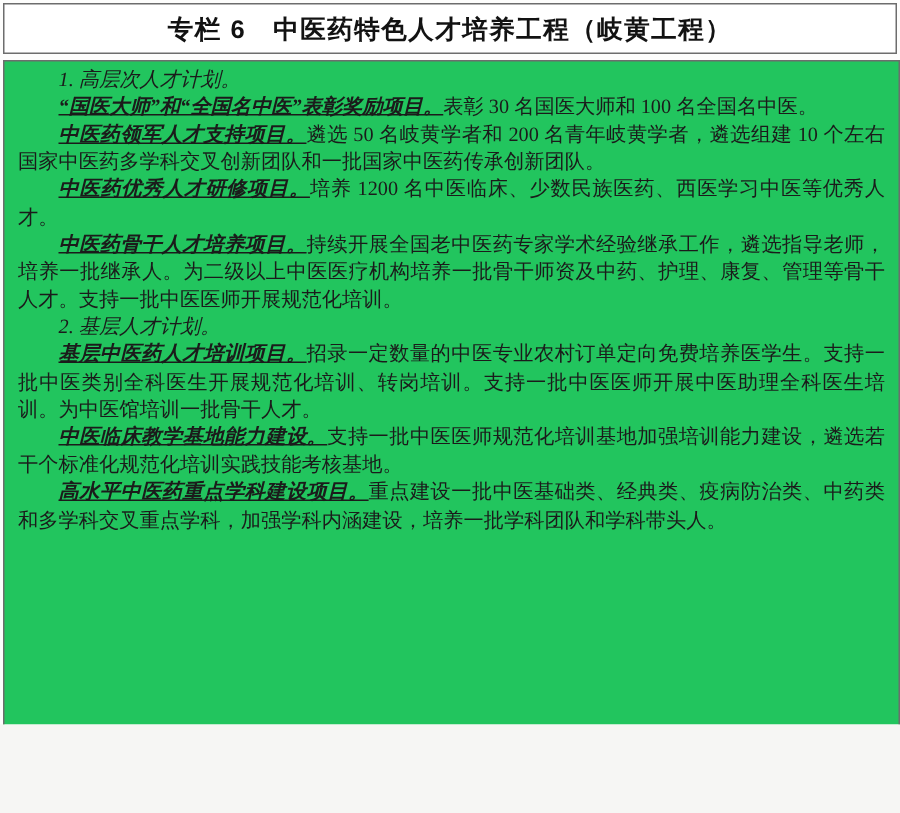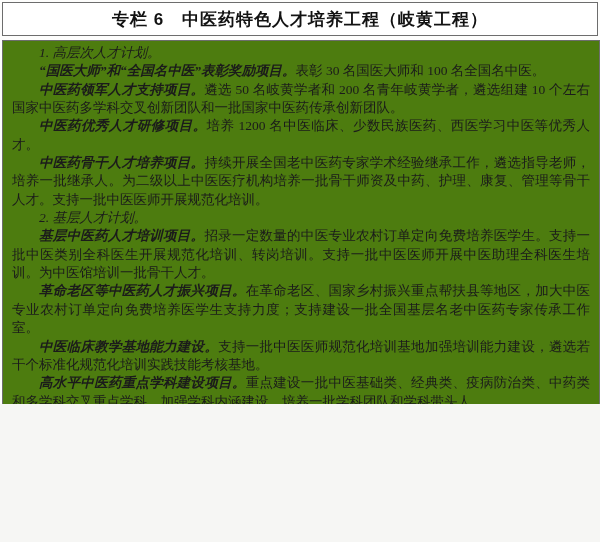--- a/index.html
+++ b/index.html
@@ -3,21 +3,21 @@
 <meta charset="utf-8">
 <style>
   html, body {
     margin: 0;
     padding: 0;
     background: #f6f6f4;
   }
   .page {
     position: relative;
     width: 600px;
-    height: 404px;
+    height: 483px;
     background: #fdfdfc;
     font-family: "Liberation Serif", "DejaVu Serif", serif;
     overflow: hidden;
   }
   .title-box {
     position: absolute;
     left: 2px;
     top: 2px;
     width: 594px;
     height: 32px;
@@ -35,39 +35,40 @@
     color: #121212;
     white-space: nowrap;
   }
   .body-box {
     position: absolute;
     left: 2px;
     top: 40px;
     width: 578px;
     height: 494px;
     border: 1px solid #6d6d6d;
-    background: #4d7c0f;
+    background: #22c55e;
     padding: 3px 9px 2px 9px;
     overflow: hidden;
   }
   .body-box p {
     margin: 0;
     padding: 0;
     text-indent: 2em;
     text-align: justify;
     font-size: 13.5px;
     line-height: 18.35px;
     color: #1b1b1b;
   }
   p.sec-heading {
     font-style: italic;
   }
   .para .lead {
     font-style: italic;
     font-weight: bold;
+    text-decoration: underline;
   }
   .para .ptext {
     font-style: normal;
     font-weight: normal;
   }
 </style>
 </head>
 <body>
 
 <div class="page">
@@ -86,21 +87,20 @@
 
     <p class="para"><span class="lead">中医药优秀人才研修项目。</span><span class="ptext">培养 1200 名中医临床、少数民族医药、西医学习中医等优秀人才。</span></p>
 
     <p class="para"><span class="lead">中医药骨干人才培养项目。</span><span class="ptext">持续开展全国老中医药专家学术经验继承工作，遴选指导老师，培养一批继承人。为二级以上中医医疗机构培养一批骨干师资及中药、护理、康复、管理等骨干人才。支持一批中医医师开展规范化培训。</span></p>
 
 
     <p class="sec-heading">2. 基层人才计划。</p>
 
     <p class="para"><span class="lead">基层中医药人才培训项目。</span><span class="ptext">招录一定数量的中医专业农村订单定向免费培养医学生。支持一批中医类别全科医生开展规范化培训、转岗培训。支持一批中医医师开展中医助理全科医生培训。为中医馆培训一批骨干人才。</span></p>
 
-    <p class="para"><span class="lead">革命老区等中医药人才振兴项目。</span><span class="ptext">在革命老区、国家乡村振兴重点帮扶县等地区，加大中医专业农村订单定向免费培养医学生支持力度；支持建设一批全国基层名老中医药专家传承工作室。</span></p>
 
 
     <p class="para"><span class="lead">中医临床教学基地能力建设。</span><span class="ptext">支持一批中医医师规范化培训基地加强培训能力建设，遴选若干个标准化规范化培训实践技能考核基地。</span></p>
 
     <p class="para"><span class="lead">高水平中医药重点学科建设项目。</span><span class="ptext">重点建设一批中医基础类、经典类、疫病防治类、中药类和多学科交叉重点学科，加强学科内涵建设，培养一批学科团队和学科带头人。</span></p>
 
 
   </div>
 
 </div>

